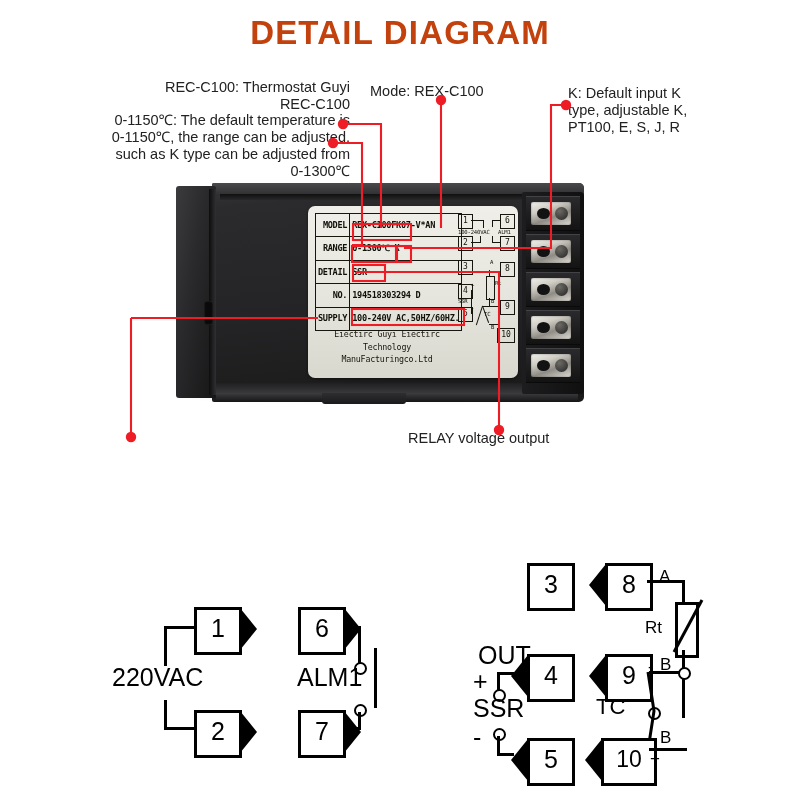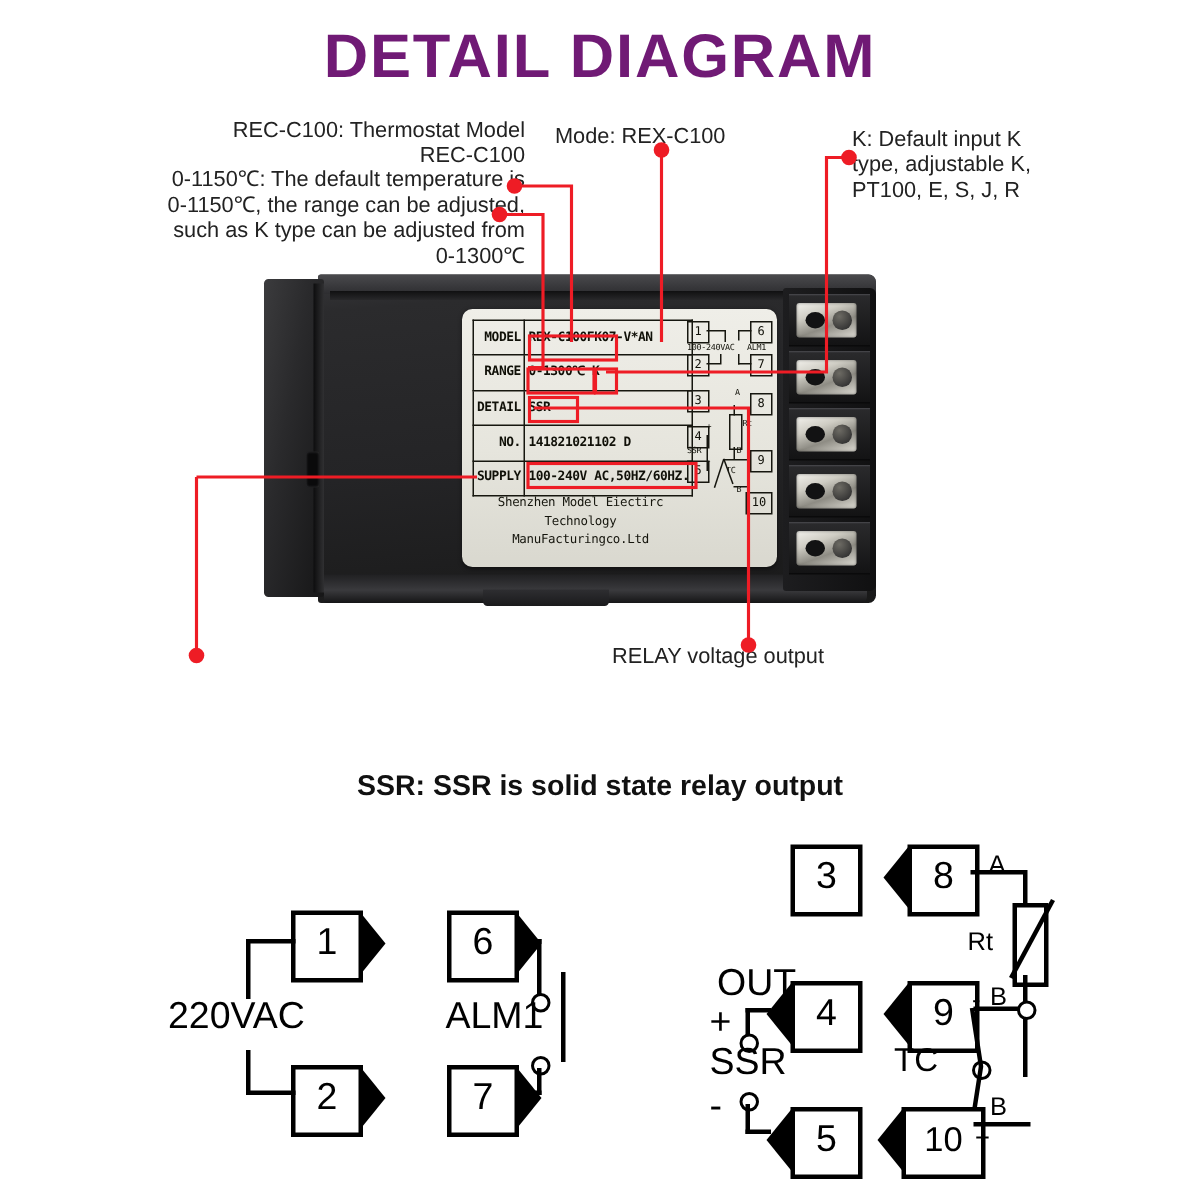--- a/index.html
+++ b/index.html
@@ -6,21 +6,21 @@
   body{
     width:800px;height:800px;background:#ffffff;overflow:hidden;position:relative;
     font-family:"Liberation Sans",sans-serif;color:#1a1a1a;
   }
   #root{position:relative;width:800px;height:800px;}
   .abs{position:absolute;}
 
   
   #title{
     left:0;top:14px;width:800px;text-align:center;
-    font-size:41px;font-weight:bold;letter-spacing:1.2px;color:#701a75;
+    font-size:33px;font-weight:bold;letter-spacing:1.2px;color:#c2410c;
   }
 
   
   .note{font-size:14.5px;line-height:17px;color:#222;white-space:pre-line;}
   .note-r{text-align:right;}
   .note-l{text-align:left;}
 
   #note-model{left:20px;top:79px;width:330px;}
   #note-range{left:0px;top:112px;width:350px;}
   #note-mode{left:370px;top:83px;width:200px;}
@@ -174,32 +174,31 @@
     position:absolute;width:18px;height:50px;border:3px solid #000;background:#fff;
   }
 </style>
 </head>
 <body>
 
 <div id="root">
 
   <div class="abs" id="title">DETAIL DIAGRAM</div>
 
-  <div class="abs note note-r" id="note-model">REC-C100:   Thermostat Model
+  <div class="abs note note-r" id="note-model">REC-C100:   Thermostat Guyi
 REC-C100</div>
   <div class="abs note note-r" id="note-range">0-1150℃: The default temperature is
 0-1150℃, the range can be adjusted,
 such as K type can be adjusted from
 0-1300℃</div>
   <div class="abs note note-l" id="note-mode">Mode: REX-C100</div>
   <div class="abs note note-l" id="note-ktype">K: Default input K
 type, adjustable K,
 PT100, E, S, J, R</div>
   <div class="abs note note-l" id="note-relay">RELAY voltage output</div>
-  <div class="abs" id="subhead">SSR: SSR is solid state relay output</div>
 
   <div class="abs" id="device">
     <div class="abs dev-shadow"></div>
     <div class="abs dev-case"></div>
     <div class="abs dev-top"></div>
     <div class="abs dev-top2"></div>
     <div class="abs dev-bottom"></div>
     <div class="abs dev-foot"></div>
     <div class="abs dev-rib"></div>
     <div class="abs dev-bezel"></div>
@@ -240,30 +239,30 @@
       <tr>
         <td class="k">RANGE</td>
         <td class="v">0-1300℃ K</td>
       </tr>
       <tr>
         <td class="k">DETAIL</td>
         <td class="v">SSR</td>
       </tr>
       <tr>
         <td class="k">NO.</td>
-        <td class="v">141821021102 D</td>
+        <td class="v">194518303294 D</td>
       </tr>
       <tr>
         <td class="k">SUPPLY</td>
         <td class="v">100-240V AC,50HZ/60HZ.</td>
       </tr>
     </tbody>
       </table>
     <div class="mfg">
-      <div>Shenzhen Model Eiectirc</div>
+      <div>Eiectirc Guyi Eiectirc</div>
       <div>Technology ManuFacturingco.Ltd</div>
     </div>
 
     <div class="tmap">
       <div class="tnum" style="left:0px;top:2px">1</div>
       <div class="tline" style="left:13px;top:8px;width:13px;height:1.1px"></div>
       <div class="tline" style="left:25px;top:8px;width:1.1px;height:8px"></div>
       <div class="tlbl" style="left:0px;top:17px">100-240VAC</div>
       <div class="tnum" style="left:0px;top:24px">2</div>
       <div class="tline" style="left:13px;top:30px;width:10px;height:1.1px"></div>

